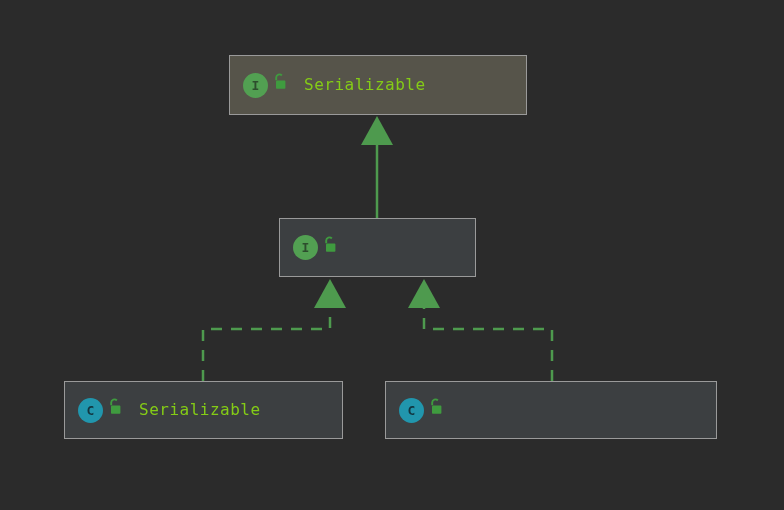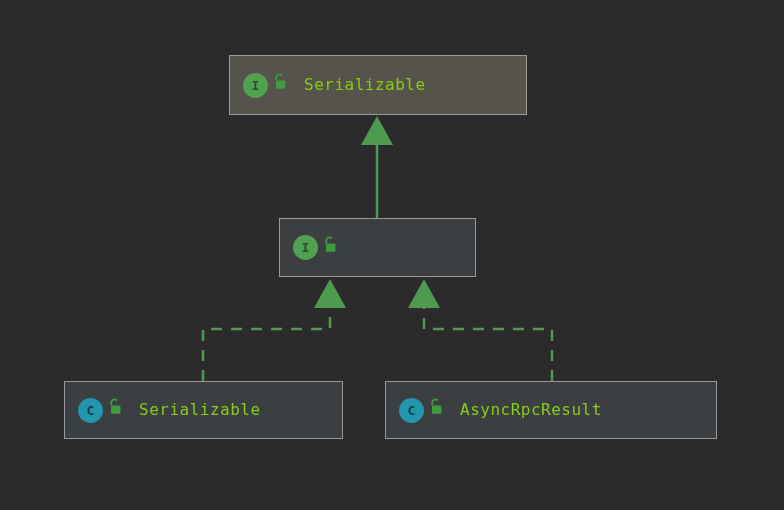--- a/index.html
+++ b/index.html
@@ -128,16 +128,15 @@
   </div>
 
   <div class="node normal" style="left:385px; top:381px; width:332px; height:58px;">
     <span class="kind-badge kind-class">C</span>
     <span class="lock-icon">
       <svg width="16" height="18" viewBox="0 0 16 18">
         <path d="M4.2 7.2 V4.6 a3.2 3.2 0 0 1 5.6 -2.1" fill="none" stroke="#3f9b3f" stroke-width="1.9"></path>
         <rect x="4.0" y="7.6" width="9.4" height="8.2" rx="0.8" fill="#3f9b3f"></rect>
       </svg>
     </span>
-    <span class="node-label">AsyncRpcResult</span>
   </div>
 
 </div>
 
 </body></html>

